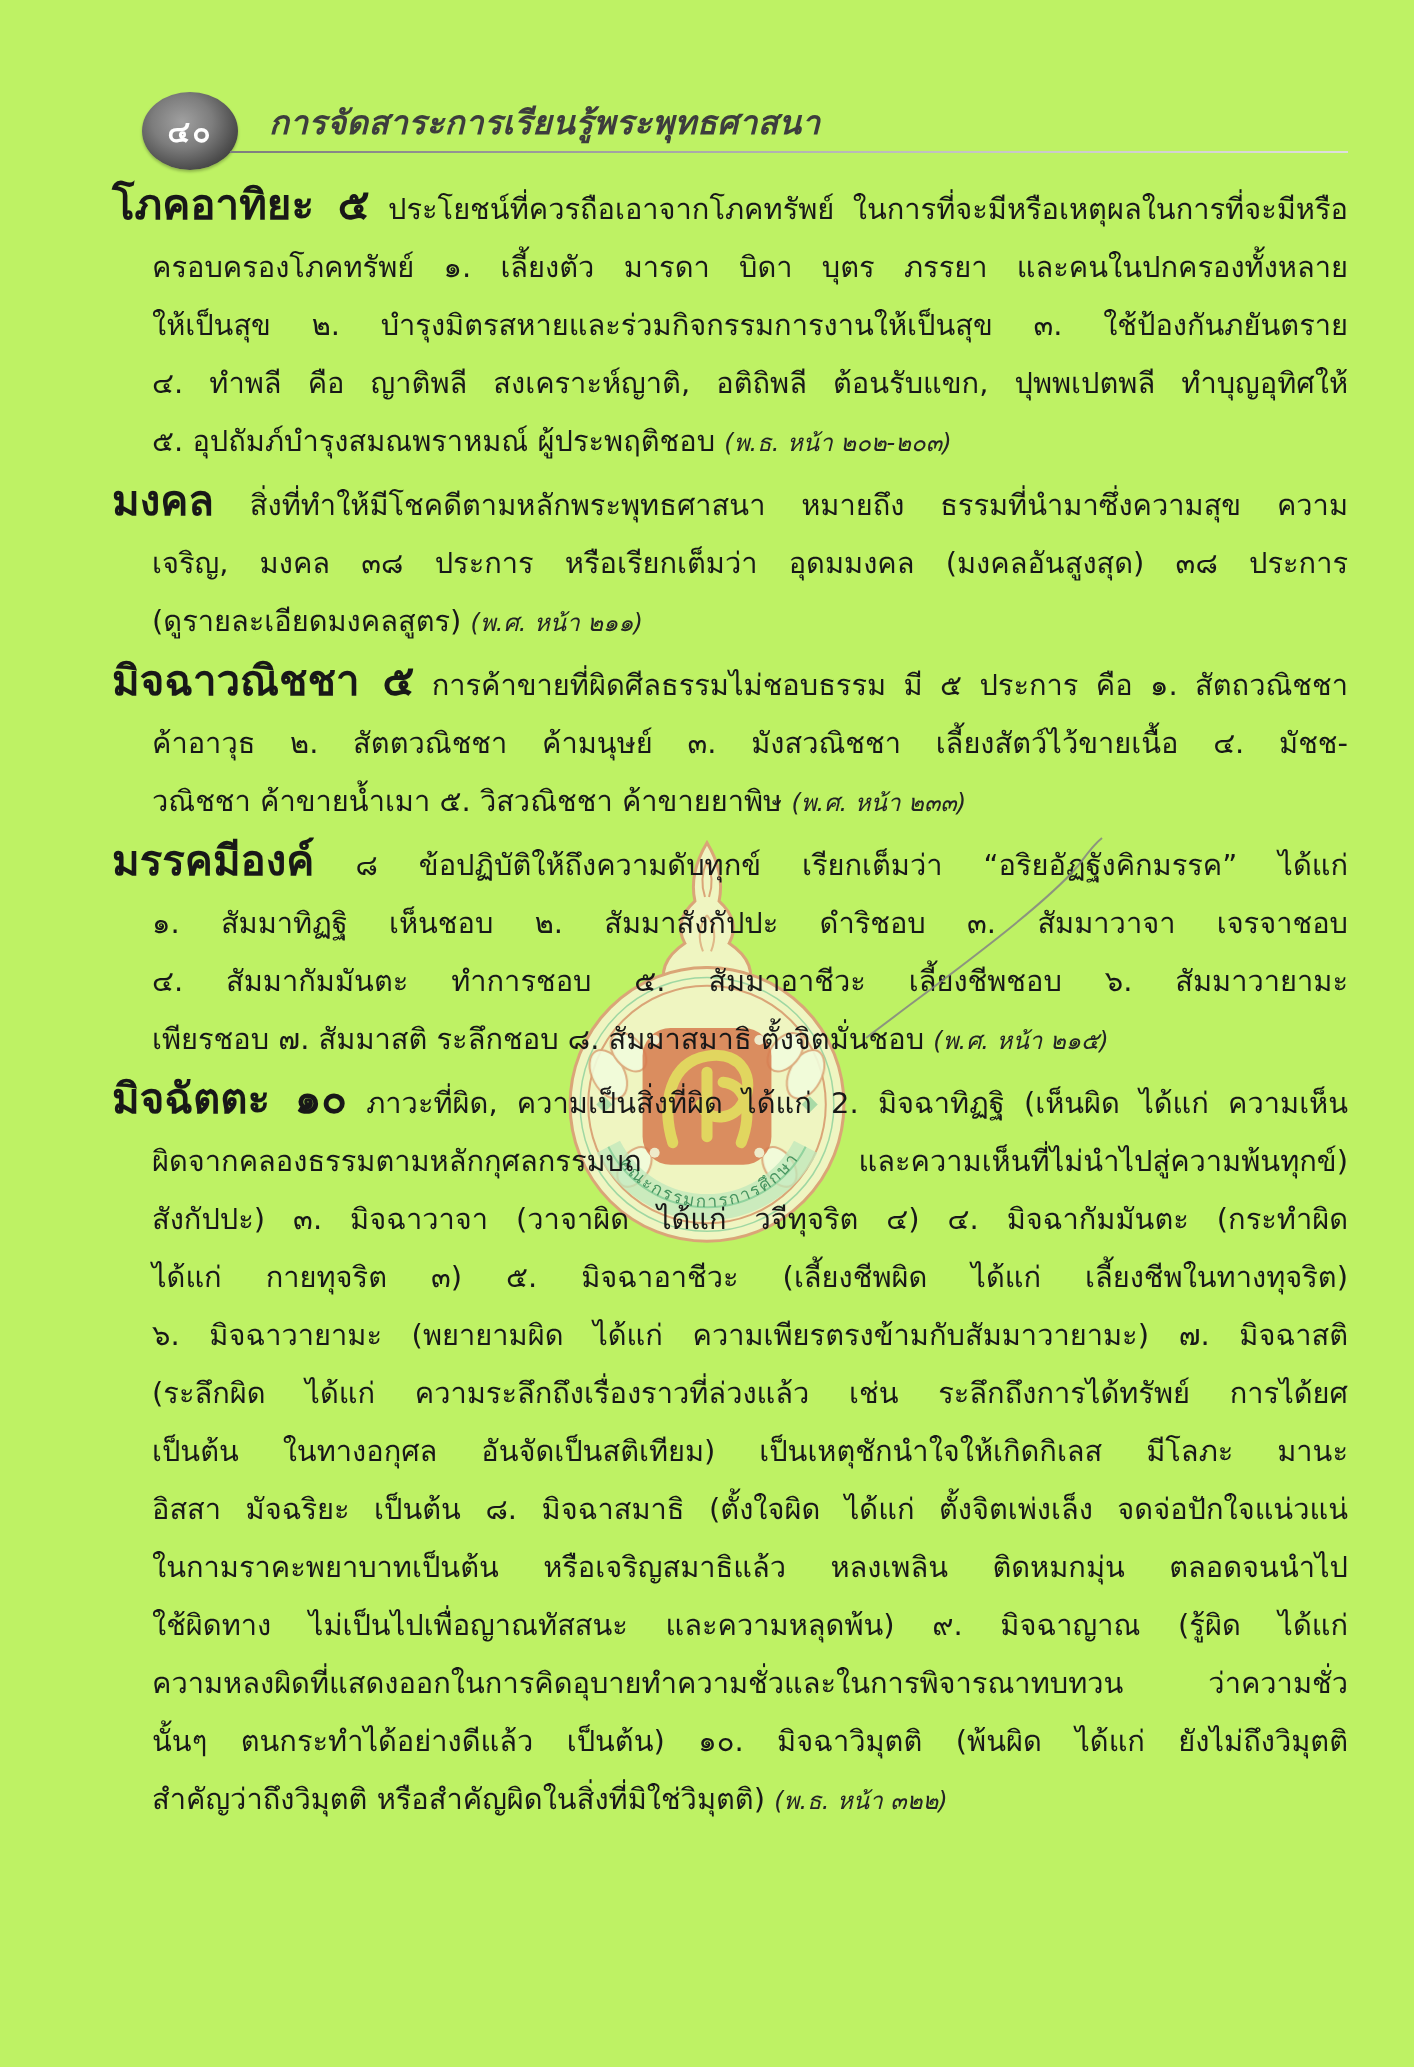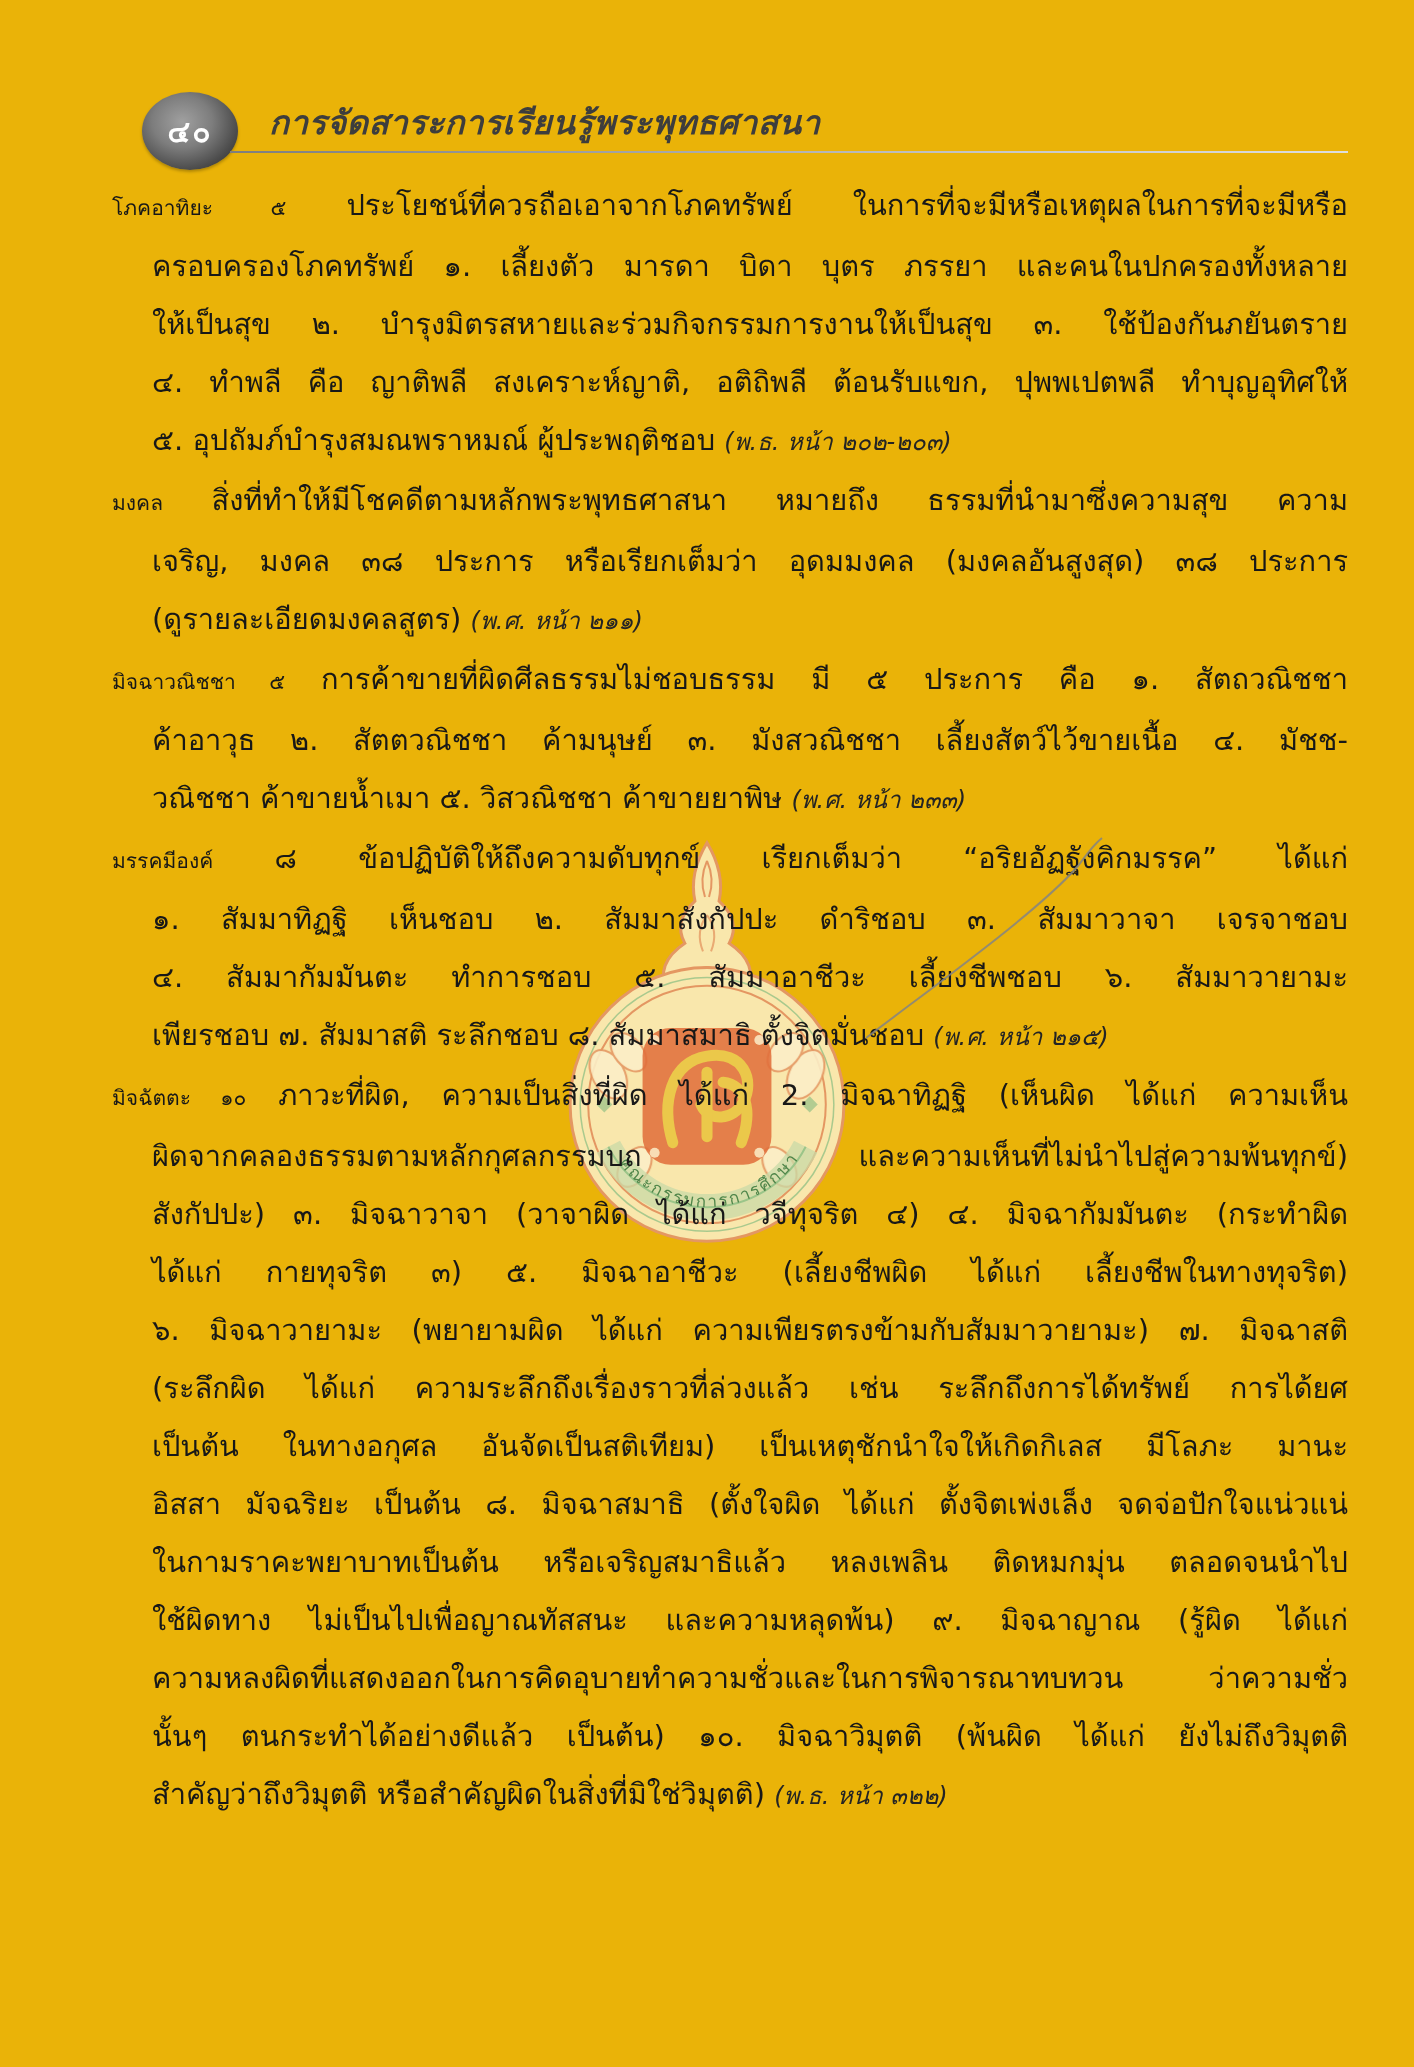--- a/index.html
+++ b/index.html
@@ -1,36 +1,36 @@
 <!DOCTYPE html>
 <html><head>
 <meta charset="utf-8">
 <style>
   html,body{margin:0;padding:0;background:#ffffff;}
   body{width:1414px;height:2067px;position:relative;overflow:hidden;
        font-family:"DejaVu Sans",sans-serif;color:#181818;}
-  .page{position:absolute;inset:0;background:#eab308;}
+  .page{position:absolute;inset:0;background:#bef264;}
 
   
   .page-ball{position:absolute;left:142px;top:92px;width:96px;height:78px;border-radius:50%;
     background:radial-gradient(ellipse at 42% 38%, #a0a0a0 0%, #7d7d7d 38%, #4c4c4c 70%, #262626 100%);
     display:flex;align-items:center;justify-content:center;
     box-shadow:0 2px 3px rgba(0,0,0,.25);}
   .page-ball span{color:#ffffff;font-size:30px;font-weight:700;letter-spacing:2px;}
   .header-title{position:absolute;left:269px;top:96px;font-style:italic;font-weight:600;
     font-size:33px;color:#3d3d3d;letter-spacing:.5px;white-space:nowrap;}
   .header-rule{position:absolute;left:230px;top:151px;width:1118px;height:2px;
     background:linear-gradient(to right,#7e7e7e,#c8c8c8 70%,#dedede);}
 
   
   .entries{position:absolute;left:112px;top:176px;width:1236px;z-index:2;}
   .line{min-height:58px;line-height:58px;font-size:29px;text-align:justify;text-align-last:justify;}
   .line.ind{margin-left:40px;}
   .line.nj{text-align:left;text-align-last:auto;}
-  .run-b{font-weight:400;font-size:21px;}
+  .run-b{font-weight:700;font-size:42px;}
   .run-i{}
   .run-ref{font-style:italic;font-size:24px;color:#242424;}
 
   
   .watermark{position:absolute;left:556px;top:834px;width:302px;height:414px;z-index:1;opacity:.78;}
   .artifact{position:absolute;left:0;top:0;width:1414px;height:2067px;z-index:3;pointer-events:none;}
 </style>
 </head>
 <body>
 

